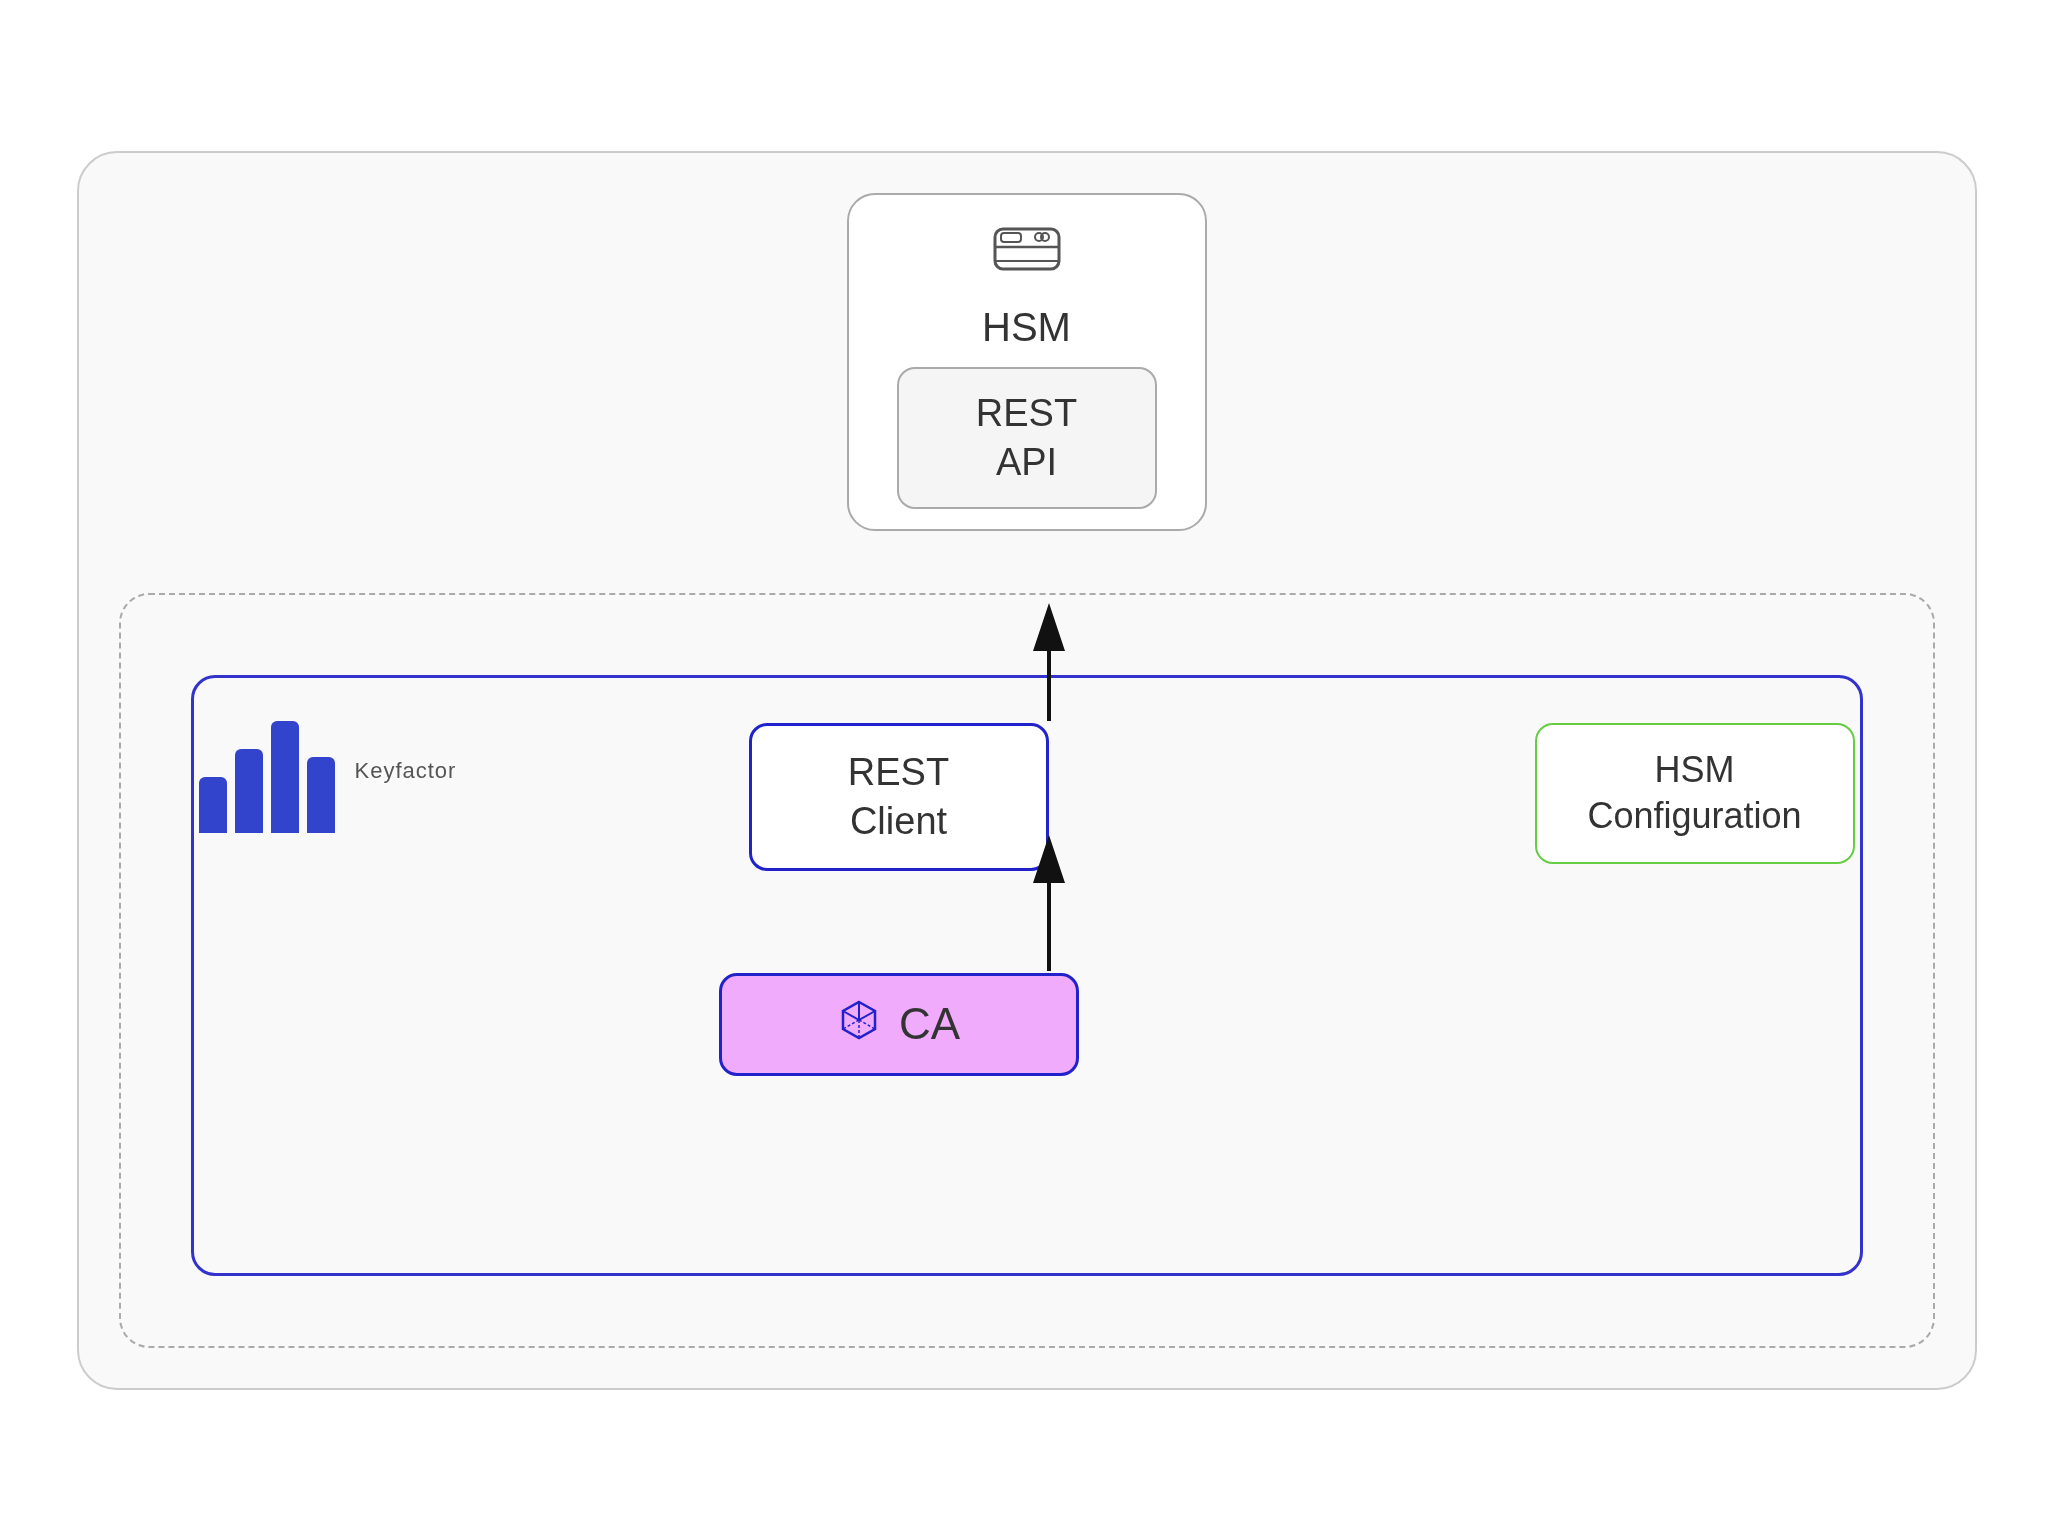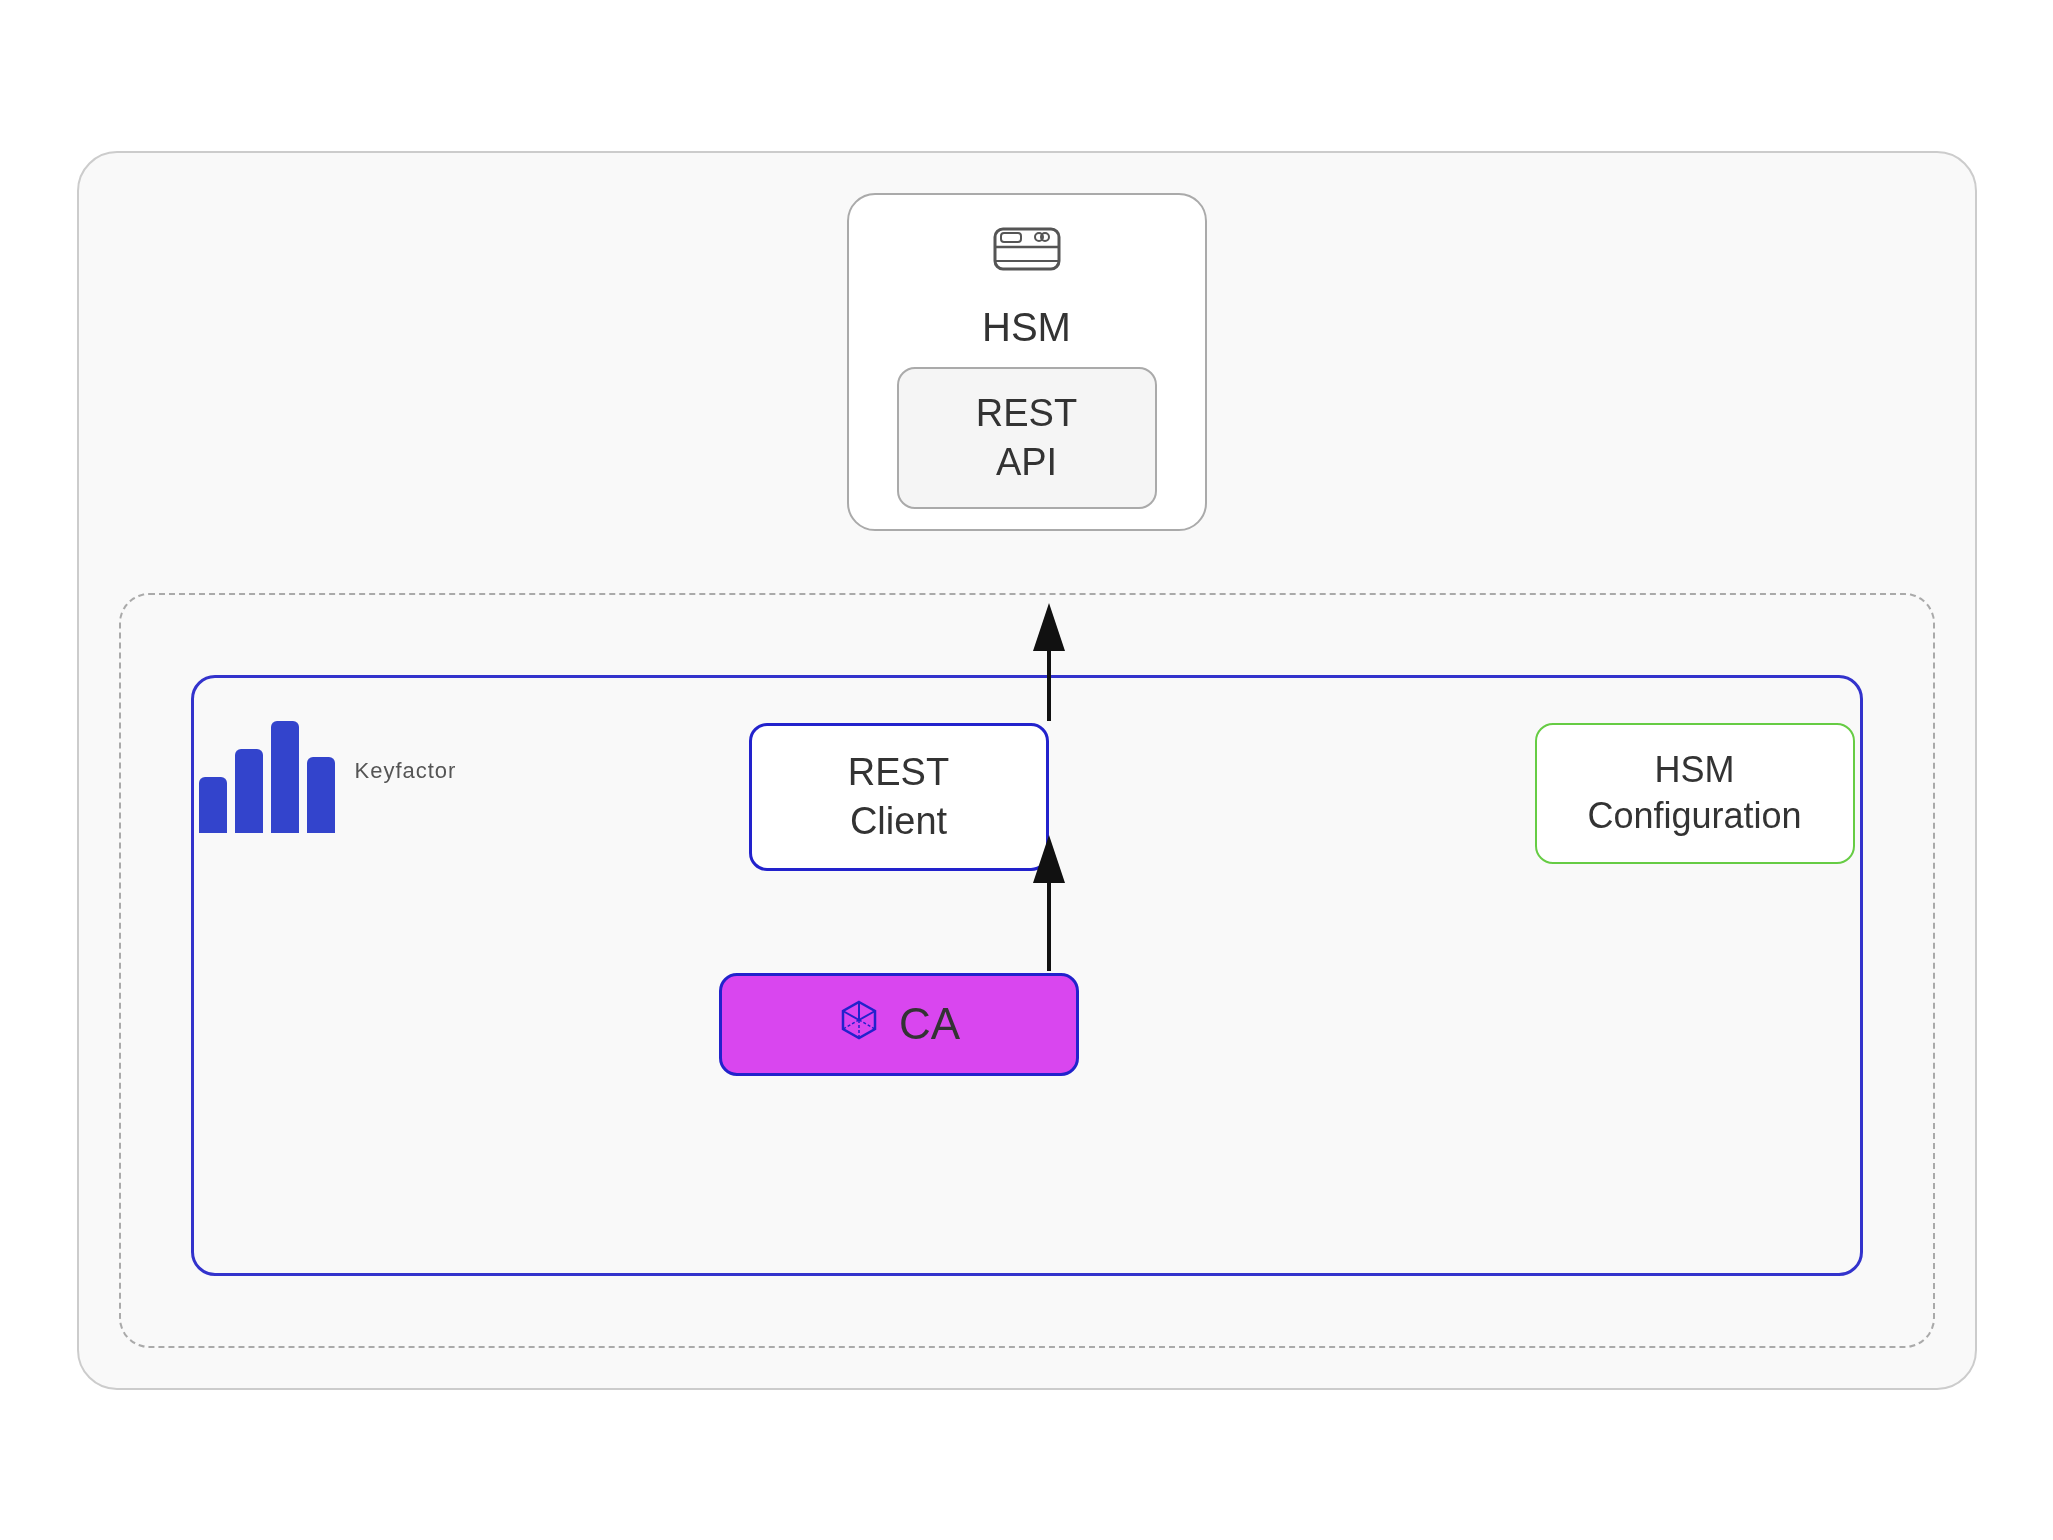--- a/index.html
+++ b/index.html
@@ -182,21 +182,21 @@
 
     
     .ca-box {
       position: absolute;
       left: 50%;
       top: 740px;
       transform: translateX(-50%);
       width: 360px;
       border: 3px solid #2222cc;
       border-radius: 18px;
-      background: #d946ef;
+      background: #f0abfc;
       padding: 22px 24px;
       text-align: center;
       display: flex;
       align-items: center;
       justify-content: center;
       gap: 18px;
     }
 
     .ca-label {
       font-size: 44px;

